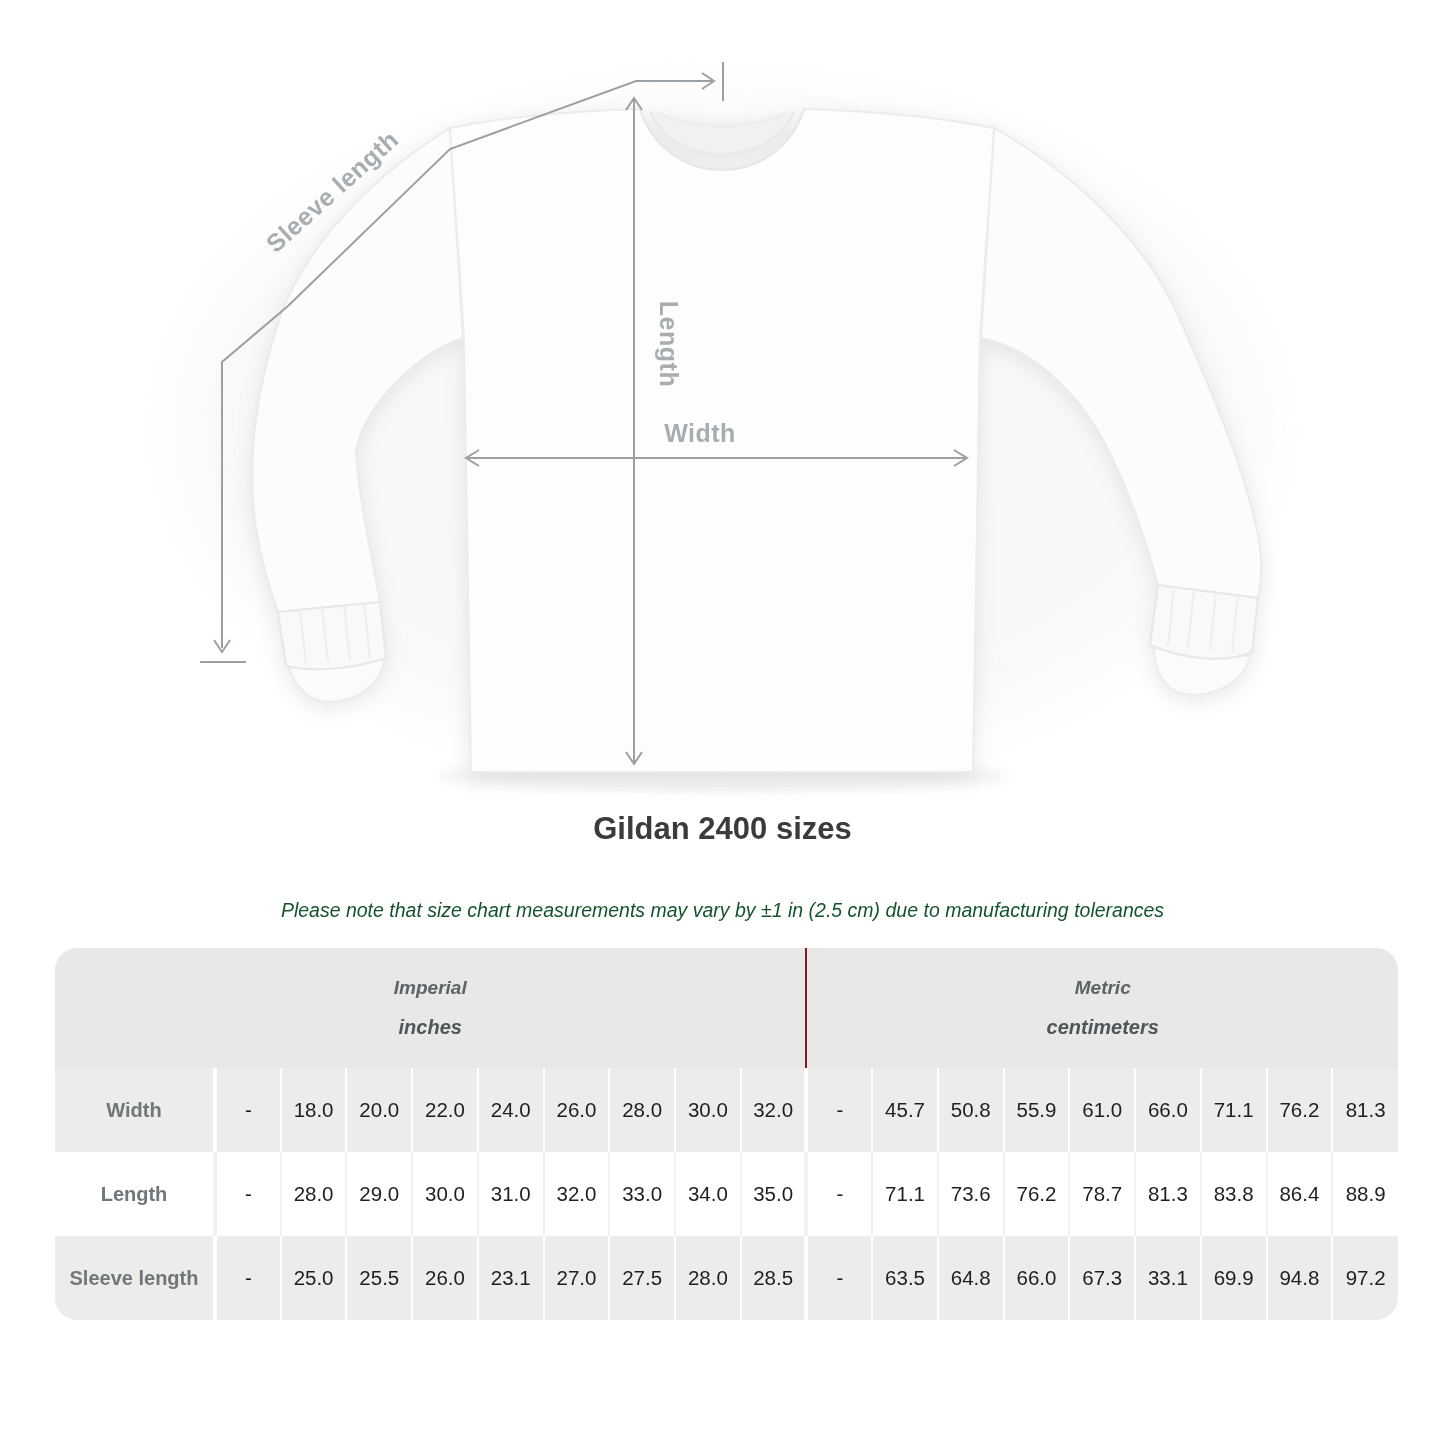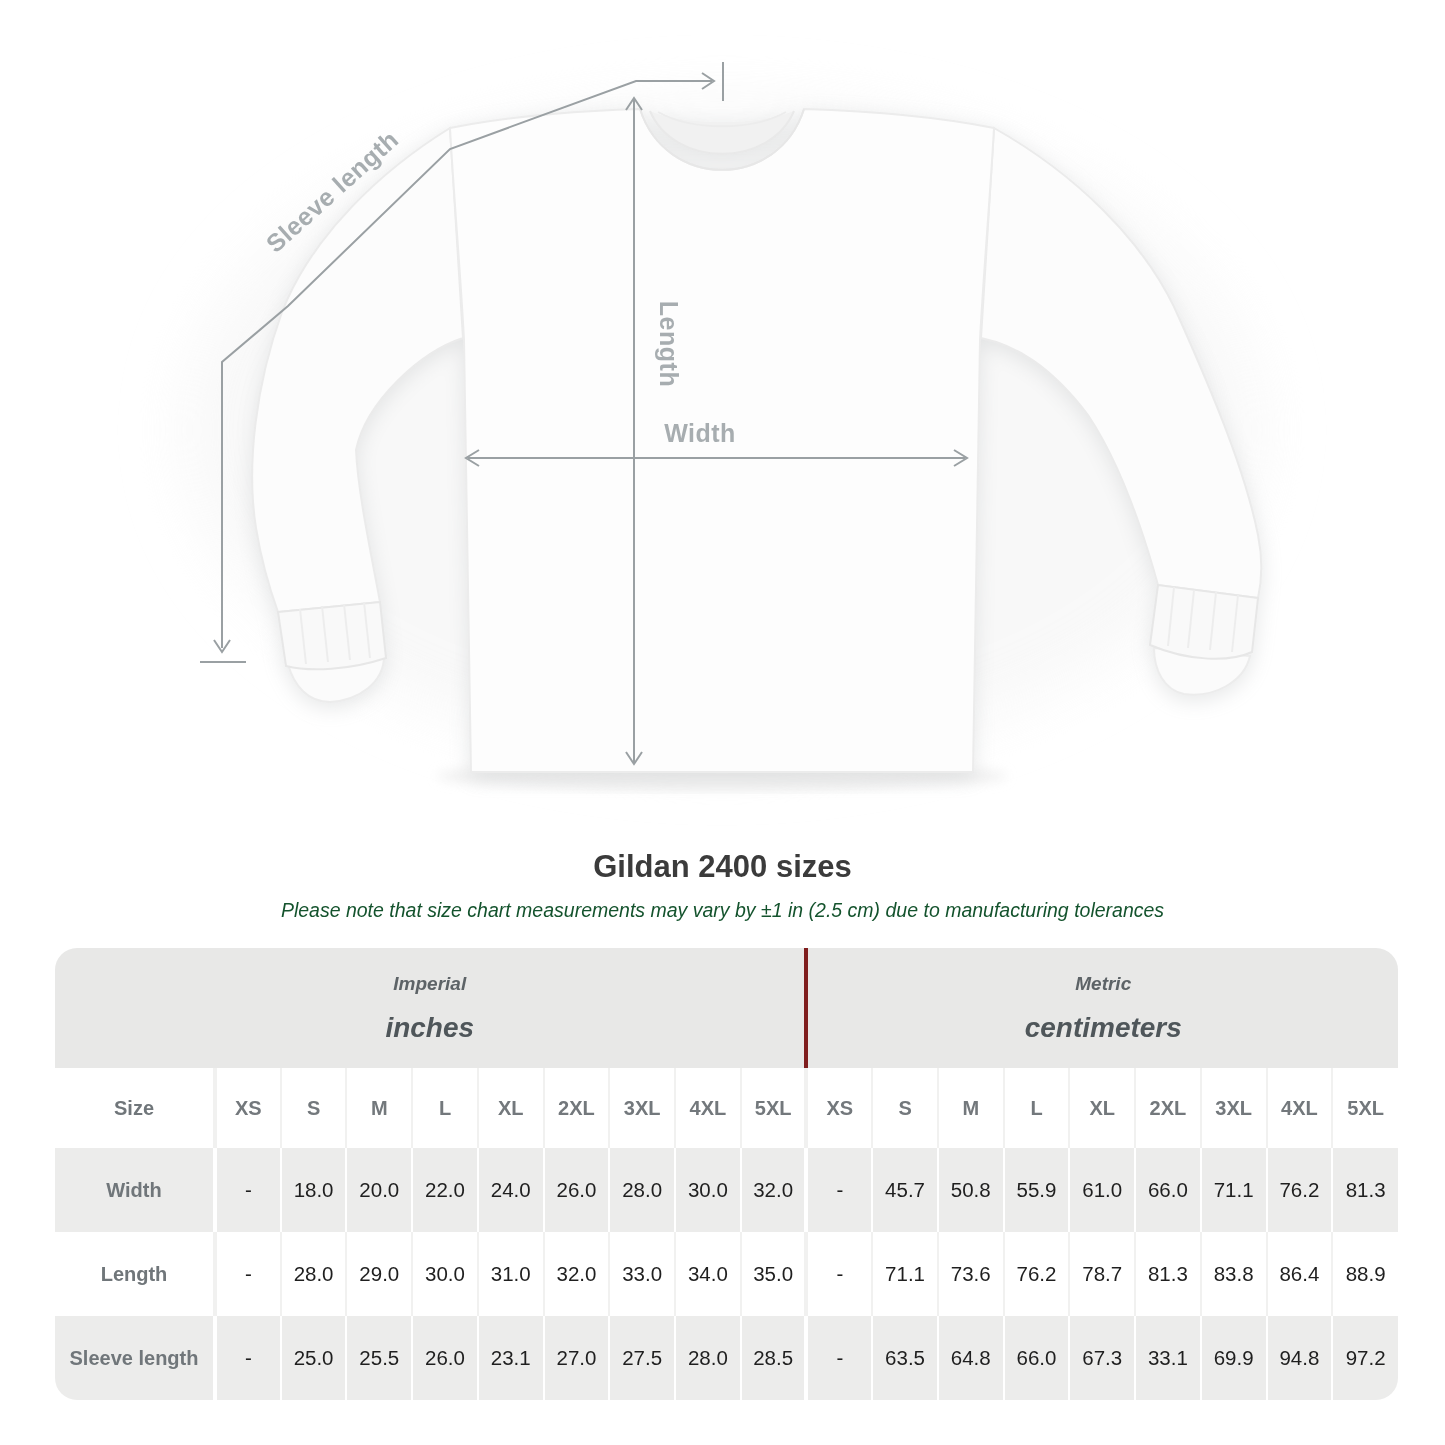--- a/index.html
+++ b/index.html
@@ -9,49 +9,49 @@
     font-family:"Liberation Sans", sans-serif;
   }
   
   .diagram{position:absolute;left:0;top:0;width:1445px;height:845px;}
   .meas-label{
     font-family:"Liberation Sans", sans-serif;
     font-weight:bold;font-size:25px;fill:#a7adb0;letter-spacing:.5px;
   }
   
   .title{
-    position:absolute;left:0;top:849px;width:100%;text-align:center;
+    position:absolute;left:0;top:811px;width:100%;text-align:center;
     font-size:31px;font-weight:bold;color:#3b3b3b;
   }
   .subtitle{
     position:absolute;left:0;top:899px;width:100%;text-align:center;
     font-size:19.5px;font-style:italic;color:#14532d;
   }
   
   .tbl-wrap{
     position:absolute;left:55px;top:948px;width:1343px;
     border-radius:22px;overflow:hidden;
   }
   table.size-table{width:100%;border-collapse:collapse;table-layout:fixed;}
   table.size-table th,table.size-table td{
     text-align:center;vertical-align:middle;padding:0;
   }
   col.c-label{width:160px;}
   tr.unit-row{height:120px;}
   tr.unit-row th{background:#e8e8e7;}
-  tr.unit-row th+th{border-left:4px solid #7f1d1d;}
+  tr.unit-row th+th{border-left:2px solid #7f1d1d;}
   tr.size-row{height:80px;}
   tr.data-row{height:84px;}
   tr.r-white>th, tr.r-white>td{background:#ffffff;}
   tr.r-gray>th,  tr.r-gray>td{background:#ececeb;}
   tr.r-white>*:not(:first-child){border-left:2px solid #f1f1f0;}
   tr.r-gray>*:not(:first-child){border-left:2px solid #ffffff;}
   .gs{border-left-width:4px !important;}
   .unit-name{font-weight:bold;font-style:italic;font-size:19px;color:#5d6367;}
-  .unit-sub{font-style:italic;font-size:28px;color:#4f565a;margin-top:17px;}
+  .unit-sub{font-style:italic;font-size:20px;color:#4f565a;margin-top:17px;}
   .lbl{font-weight:bold;font-size:20px;color:#70767a;}
   .sz{font-weight:bold;font-size:20px;color:#73787c;}
   .val{font-weight:normal;font-size:20.5px;color:#1f1f1f;}
 </style>
 </head>
 <body>
 
 <svg class="diagram" viewBox="0 0 1445 845">
   <defs>
     <filter id="soft" x="-20%" y="-20%" width="140%" height="140%">
@@ -156,41 +156,20 @@
     <th colspan="10">
       <div class="unit-name">Imperial</div>
       <div class="unit-sub">inches</div>
     </th>
     <th colspan="9">
       <div class="unit-name">Metric</div>
       <div class="unit-sub">centimeters</div>
     </th>
   </tr>
 
-  <tr class="size-row r-white">
-    <th class="lbl">Size</th>
-    <th class="sz gs">XS</th>
-    <th class="sz">S</th>
-    <th class="sz">M</th>
-    <th class="sz">L</th>
-    <th class="sz">XL</th>
-    <th class="sz">2XL</th>
-    <th class="sz">3XL</th>
-    <th class="sz">4XL</th>
-    <th class="sz">5XL</th>
-    <th class="sz gs">XS</th>
-    <th class="sz">S</th>
-    <th class="sz">M</th>
-    <th class="sz">L</th>
-    <th class="sz">XL</th>
-    <th class="sz">2XL</th>
-    <th class="sz">3XL</th>
-    <th class="sz">4XL</th>
-    <th class="sz">5XL</th>
-  </tr>
 
   <tr class="data-row r-gray">
     <th class="lbl">Width</th>
     <td class="val gs">-</td>
     <td class="val">18.0</td>
     <td class="val">20.0</td>
     <td class="val">22.0</td>
     <td class="val">24.0</td>
     <td class="val">26.0</td>
     <td class="val">28.0</td>

